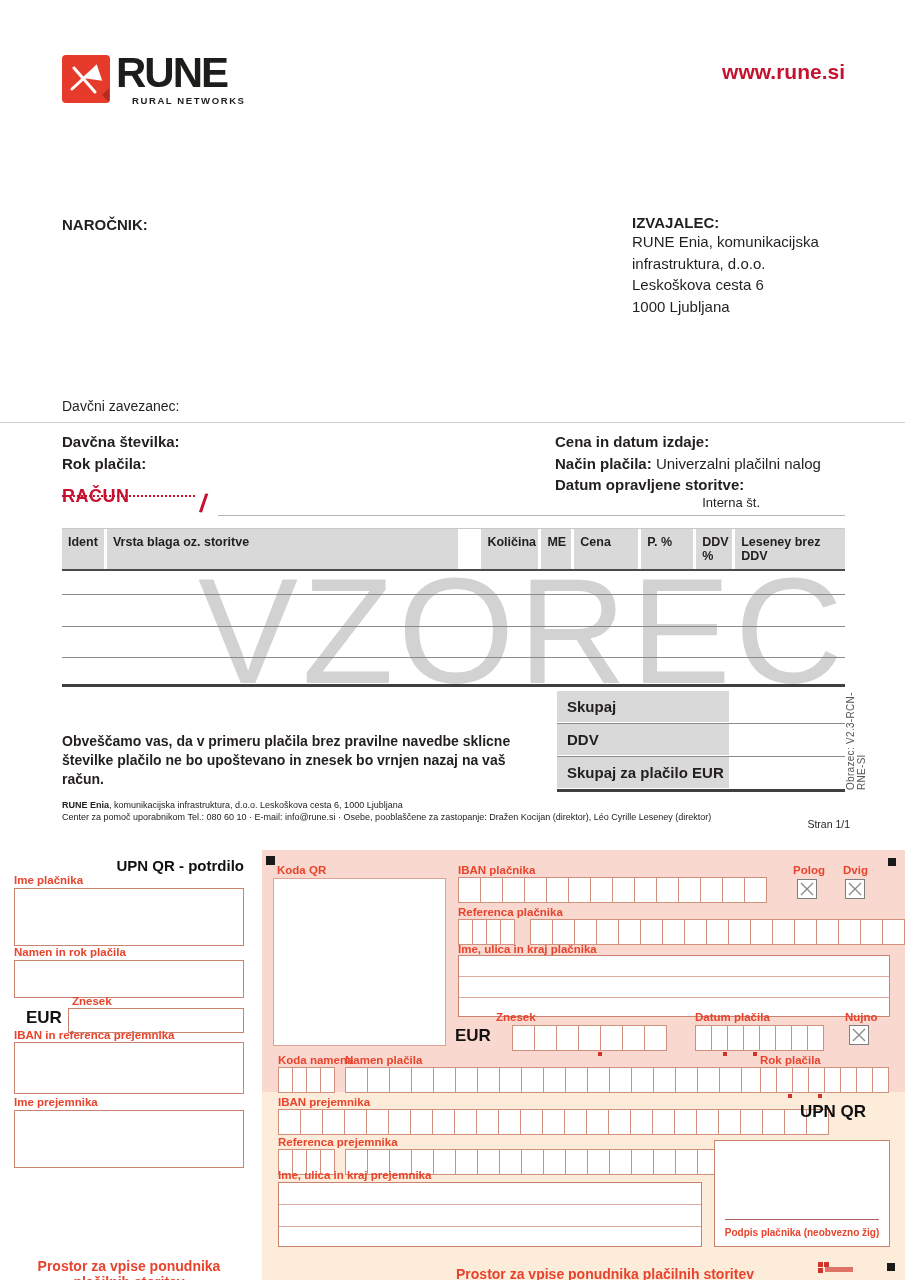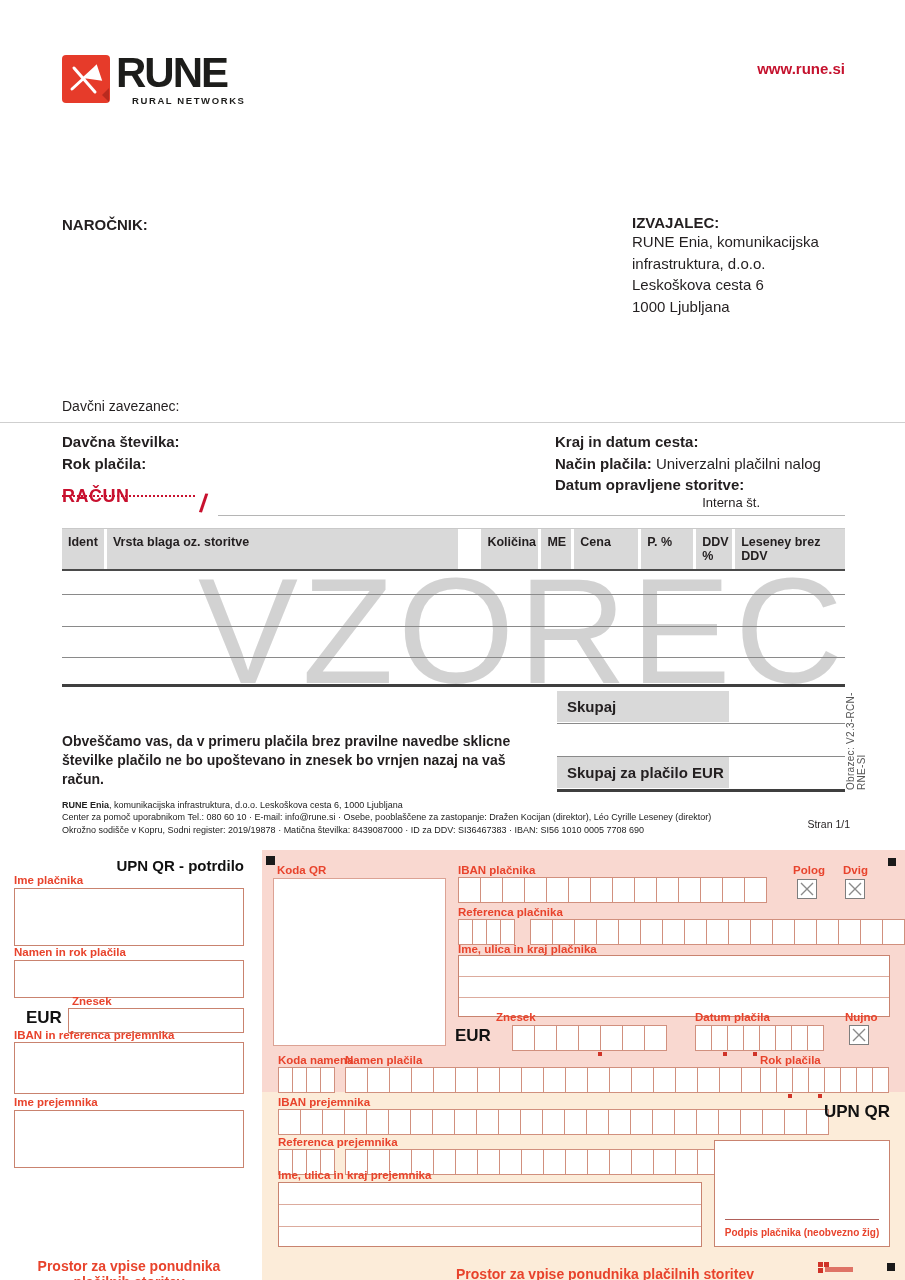--- a/index.html
+++ b/index.html
@@ -3,21 +3,21 @@
 <meta charset="utf-8">
 <style>
   html,body{margin:0;padding:0;background:#fff;}
   body{width:905px;height:1280px;font-family:"Liberation Sans",sans-serif;color:#231f20;}
   .page{position:relative;width:905px;height:1280px;background:#fff;overflow:hidden;}
   .abs{position:absolute;}
   
   .logo-box{width:48px;height:48px;background:#e63b2a;border-radius:4px;}
   .logo-word{font-size:42px;font-weight:900;letter-spacing:-2px;color:#1d1d1b;line-height:1;}
   .logo-sub{font-size:9.5px;font-weight:bold;letter-spacing:1.6px;color:#1d1d1b;margin-left:14px;}
-  .website{font-size:15px;font-weight:bold;color:#c5122e;text-align:right;width:145px;}
+  .website{font-size:21px;font-weight:bold;color:#c5122e;text-align:right;width:145px;}
   
   .b15{font-size:15px;font-weight:bold;}
   .r15{font-size:15px;line-height:21.5px;}
   .racun{font-size:18px;font-weight:bold;color:#c8102e;letter-spacing:.5px;}
   .dotline{width:133px;border-bottom:2.5px dotted #c8102e;}
   .slash{color:#c8102e;font-size:26px;font-weight:bold;transform:rotate(8deg);}
   .grayline{height:1px;background:#b5b5b5;}
   .thinline{height:1px;background:#8a8a8a;}
   .thickline{height:2.5px;background:#3f3f3f;}
   
@@ -28,21 +28,21 @@
   .notice{width:472px;font-size:14px;font-weight:bold;line-height:19px;}
   .vcode{writing-mode:vertical-rl;transform:rotate(180deg);font-size:10px;color:#555;letter-spacing:.3px;}
   .footer{font-size:9px;line-height:12.4px;color:#222;}
   .stran{font-size:10.5px;width:80px;text-align:right;}
   
   .pinkbg{width:643px;height:430px;background:#f9d8d0;}
   .creambg{width:643px;height:188px;background:#fcecd9;}
   .blacksq{width:9px;height:9px;background:#1a1a1a;}
   .upn-label{color:#e8432c;font-weight:bold;font-size:11.5px;white-space:nowrap;}
   .upn-title{font-size:15px;font-weight:bold;color:#111;width:230px;text-align:right;}
-  .upnqr-big{font-size:17px;font-weight:bold;color:#111;width:90px;text-align:right;}
+  .upnqr-big{font-size:17px;font-weight:bold;color:#111;width:90px;text-align:left;}
   .eur{font-size:17px;font-weight:bold;color:#111;}
   .wbox{background:#fff;border:1px solid #c9836f;box-sizing:border-box;}
   .wrow{border-top:1px solid #dcab9d;height:20px;}
   .wrow:first-child{border-top:none;}
   .cellrow{display:flex;}
   .cell{width:21px;height:24px;background:#fff;border:1px solid #d1907e;margin-left:-1px;box-sizing:content-box;}
   .cellrow .cell:first-child{margin-left:0;}
   .sm .cell{width:13px;}
   .md .cell{width:15px;}
   .xbox{width:20px;height:20px;background:#fff;border:1.5px solid #7e7e7e;display:flex;align-items:center;justify-content:center;box-sizing:border-box;}
@@ -75,21 +75,21 @@
     <div class="r15">1000 Ljubljana</div>
   </div>
 
   <div class="abs" style="left:62px;top:398px;font-size:14px;">Davčni zavezanec:</div>
   <div class="abs grayline" style="left:0;top:422px;width:905px;background:#cfcfcf;"></div>
   <div class="abs" style="left:62px;top:431px;">
     <div class="b15" style="line-height:21.5px;">Davčna številka:</div>
     <div class="b15" style="line-height:21.5px;">Rok plačila:</div>
   </div>
   <div class="abs" style="left:555px;top:431px;">
-    <div class="b15" style="line-height:21.5px;">Kraj in datum cesta:</div>
+    <div class="b15" style="line-height:21.5px;">Cena in datum izdaje:</div>
     <div style="line-height:21.5px;font-size:15px;"><span class="b15">Način plačila:</span> <span>Univerzalni plačilni nalog</span></div>
     <div class="b15" style="line-height:21.5px;">Datum opravljene storitve:</div>
   </div>
 
   <div class="abs racun" style="left:62px;top:486px;">RAČUN</div>
   <div class="abs dotline" style="left:62px;top:495px;"></div>
   <div class="abs slash" style="left:200px;top:488px;">/</div>
   <div class="abs" style="left:650px;top:495px;width:110px;text-align:right;font-size:13px;">Interna št.</div>
   <div class="abs grayline" style="left:218px;top:515px;width:627px;"></div>
 
@@ -106,32 +106,32 @@
     <div class="th" style="width:110px;">Leseney brez DDV</div>
   </div>
 
   <div class="abs thinline" style="left:62px;top:594px;width:783px;z-index:1;"></div>
   <div class="abs thinline" style="left:62px;top:626px;width:783px;z-index:1;"></div>
   <div class="abs thinline" style="left:62px;top:657px;width:783px;z-index:1;"></div>
   <div class="abs thickline" style="left:62px;top:684px;width:783px;z-index:1;"></div>
 
   <div class="abs totlabel" style="left:557px;top:691px;">Skupaj</div>
   <div class="abs thinline" style="left:557px;top:723px;width:288px;"></div>
+  <div class="abs totlabel" style="left:557px;top:724px;">DDV</div>
   <div class="abs thinline" style="left:557px;top:756px;width:288px;"></div>
   <div class="abs totlabel" style="left:557px;top:757px;">Skupaj za plačilo EUR</div>
   <div class="abs thickline" style="left:557px;top:789px;width:288px;"></div>
 
   <div class="abs notice" style="left:62px;top:732px;">Obveščamo vas, da v primeru plačila brez pravilne navedbe sklicne številke plačilo ne bo upoštevano in znesek bo vrnjen nazaj na vaš račun.</div>
 
   <div class="abs vcode" style="left:845px;top:688px;height:102px;">Obrazec: V2.3-RCN-RNE-SI</div>
 
   <div class="abs footer" style="left:62px;top:799px;width:700px;">
     <div><span style="font-weight:bold;">RUNE Enia</span><span>, komunikacijska infrastruktura, d.o.o. Leskoškova cesta 6, 1000 Ljubljana</span></div>
     <div>Center za pomoč uporabnikom Tel.: 080 60 10 · E-mail: info@rune.si · Osebe, pooblaščene za zastopanje: Dražen Kocijan (direktor), Léo Cyrille Leseney (direktor)</div>
-    <div>Okrožno sodišče v Kopru, Sodni register: 2019/19878 · Matična številka: 8439087000 · ID za DDV: SI36467383 · IBAN: SI56 1010 0005 7708 690</div>
   </div>
   <div class="abs stran" style="left:770px;top:818px;">Stran 1/1</div>
 
   <div class="abs pinkbg" style="left:262px;top:850px;"></div>
   <div class="abs creambg" style="left:262px;top:1092px;"></div>
   <div class="abs blacksq" style="left:266px;top:856px;"></div>
   <div class="abs blacksq" style="left:888px;top:858px;width:8px;height:8px;"></div>
   <div class="abs blacksq" style="left:887px;top:1263px;width:8px;height:8px;"></div>
 
   <div class="abs upn-title" style="left:14px;top:857px;">UPN QR - potrdilo</div>

